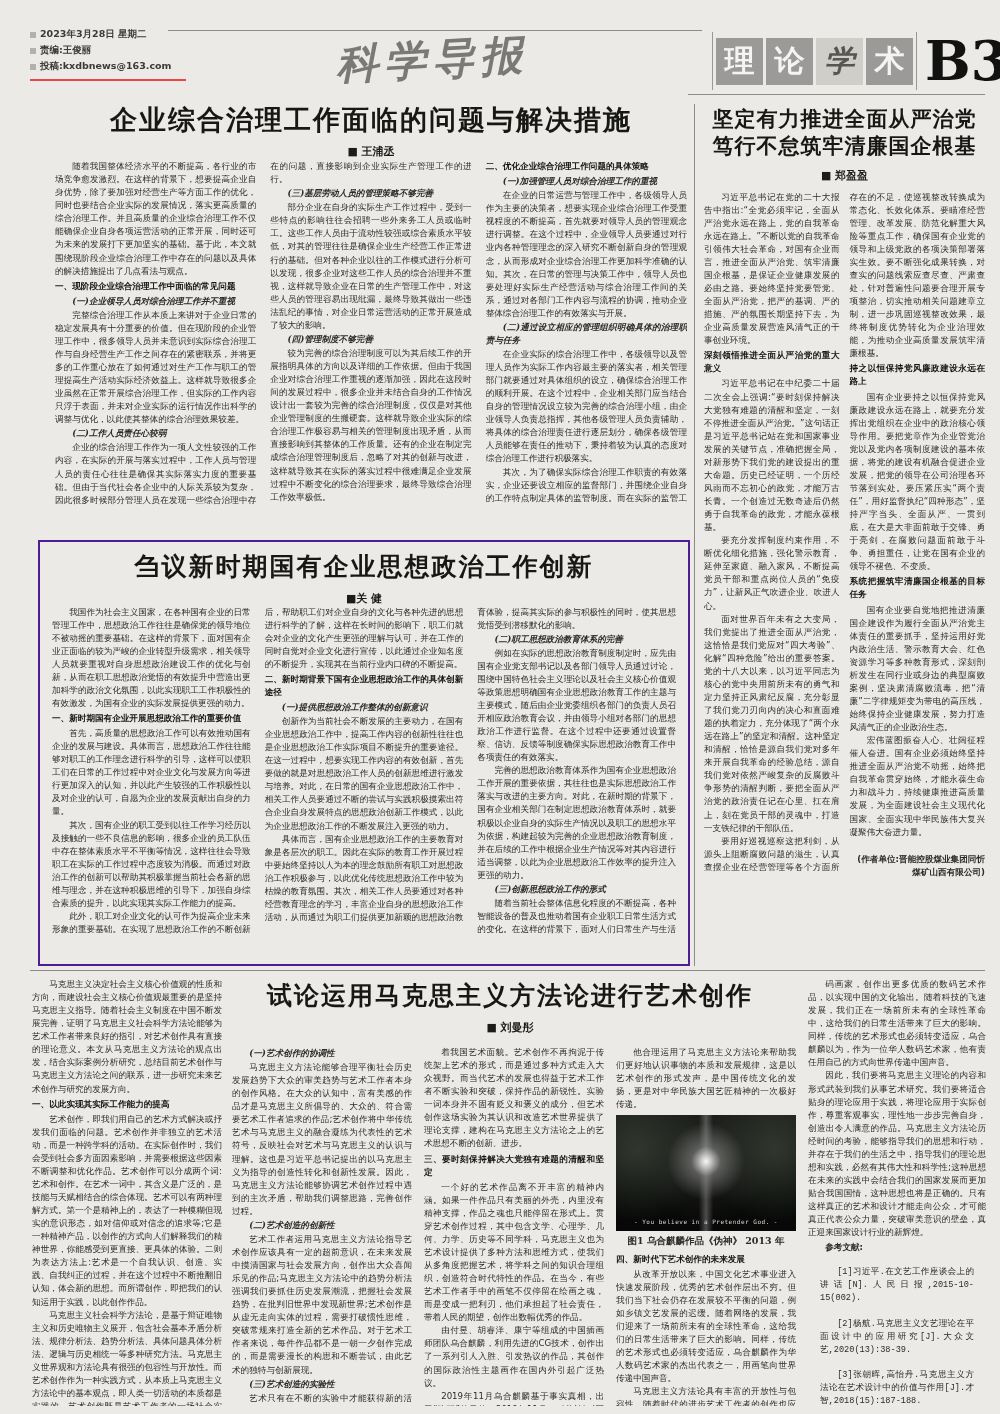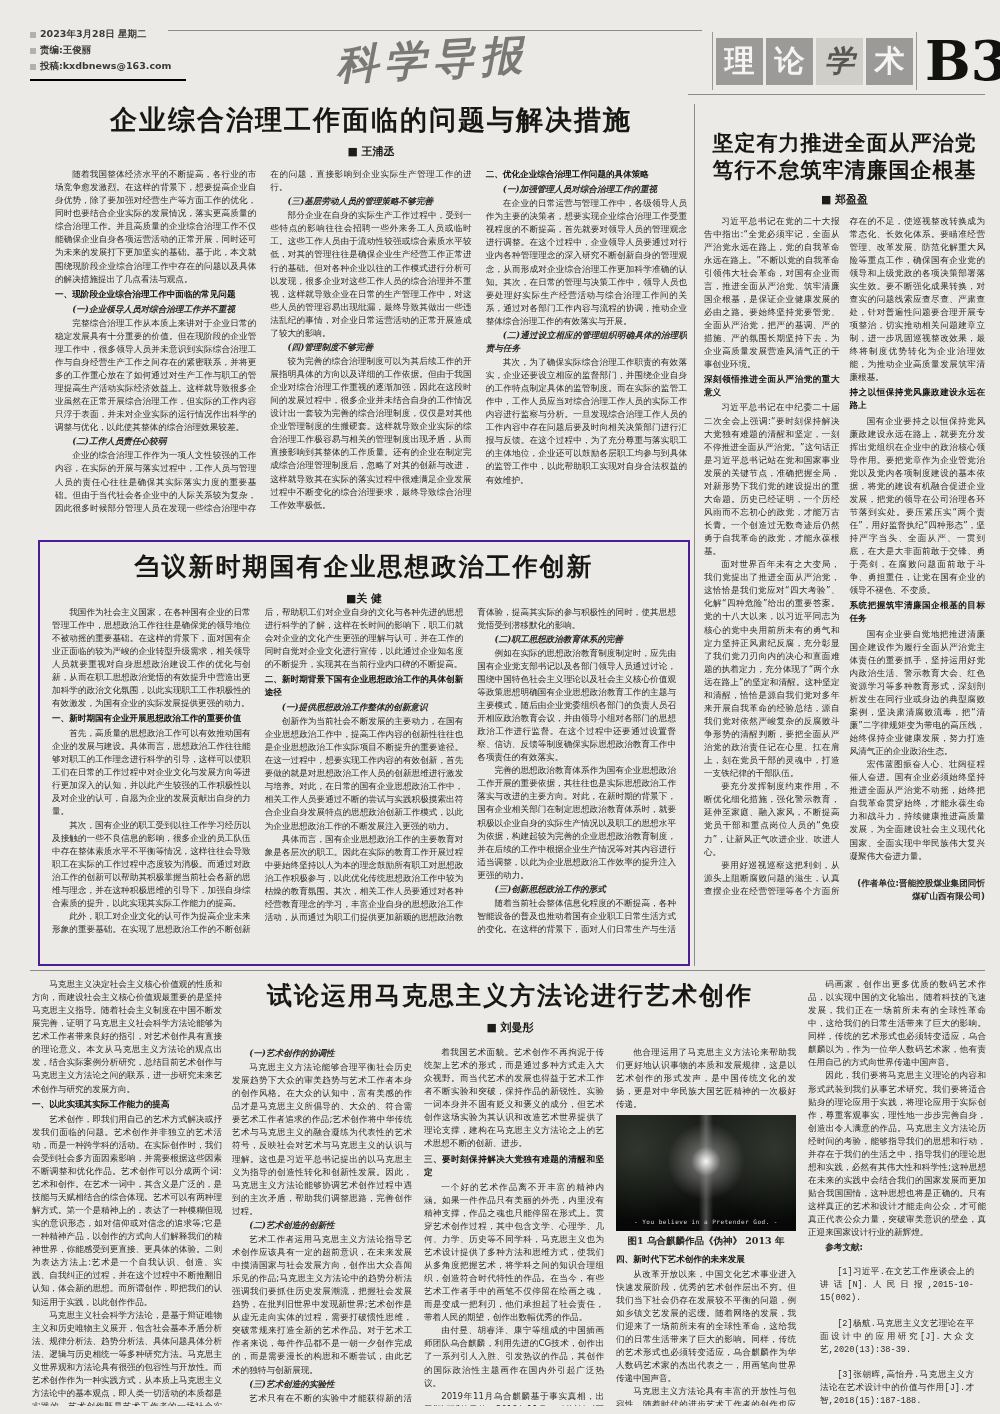--- a/index.html
+++ b/index.html
@@ -1,20 +1,20 @@
 <!DOCTYPE html>
 <html><head>
 <meta charset="utf-8">
 <style>
   html,body{margin:0;padding:0;background:#d8d6d2;}
   #page{position:relative;width:1000px;height:1414px;margin:0 auto;background:#eceae6;
         font-family:"DejaVu Sans",sans-serif;color:#262624;overflow:hidden;}
   .rule{position:absolute;background:#8d8b87;}
   
-  .info-block{position:absolute;left:30px;top:26px;width:156px;border-bottom:2px solid #000000;
+  .info-block{position:absolute;left:30px;top:26px;width:156px;border-bottom:2px solid #ef4444;
               padding-bottom:5px;font-size:9.5px;font-weight:bold;color:#3a3a38;line-height:1.7;}
   .info-row{white-space:nowrap;}
   .sq{display:inline-block;width:6px;height:6px;background:#b3b1ad;margin-right:4px;vertical-align:middle;}
   .logo{position:absolute;left:336px;top:32px;font-family:"DejaVu Serif",serif;font-style:italic;
         font-weight:bold;font-size:42px;color:#7b7975;transform:rotate(-3deg);letter-spacing:6px;}
   .mast{position:absolute;left:712px;top:32px;display:flex;align-items:center;gap:3px;}
   .mast-vline{width:1px;height:58px;background:#9a9894;}
   .mast-box{width:47px;height:47px;background:#9c9a98;color:#f5f4f2;font-size:30px;font-weight:bold;
             display:flex;align-items:center;justify-content:center;}
   .mast-box.alt{background:#d0cec9;color:#585651;font-style:italic;font-family:"DejaVu Serif",serif;}
@@ -25,29 +25,29 @@
   .body-flow{overflow:hidden;text-align:justify;font-size:8.6px;line-height:1.52;color:#2b2b29;}
   .bp{margin:0;text-indent:2em;}
   .bh{margin:2px 0;font-weight:bold;color:#151513;}
   .bsh{margin:1px 0;font-weight:bold;text-indent:2em;font-style:italic;font-family:"DejaVu Serif",serif;}
   .bend{margin:14px 0 0;font-weight:bold;text-align:right;}
   .brefh{margin:2px 0 0;font-weight:bold;text-indent:2em;}
   .bref{margin:12px;text-indent:2em;font-family:Liberation Mono, monospace;}
   
   .a1{position:absolute;left:55px;top:102px;width:632px;}
   .a1 .headline{font-size:27px;}
-  .a1-body{margin-top:9px;height:357px;column-count:3;column-gap:14px;}
+  .a1-body{margin-top:1px;height:357px;column-count:3;column-gap:14px;}
   
   .a2{position:absolute;left:38px;top:540px;width:652px;height:426px;border:2px solid #4c1d95;
       box-sizing:border-box;padding:9px 12px;}
   .a2 .headline{font-size:25px;}
   .a2-body{height:332px;column-count:3;column-gap:14px;}
   
   .a3{position:absolute;left:704px;top:106px;width:281px;}
-  .a3 .headline{font-size:21px;letter-spacing:1px;margin-top:24px;}
+  .a3 .headline{font-size:21px;letter-spacing:1px;}
   .a3-body{margin-top:8px;height:795px;column-count:2;column-gap:10px;}
   
   .a4col{position:absolute;overflow:hidden;text-align:justify;font-size:8.6px;line-height:1.52;color:#2b2b29;}
   .a4-head-wrap{position:absolute;left:232px;top:980px;width:556px;text-align:center;}
   .a4-head-wrap .headline{font-size:25px;}
   .artwork{position:relative;width:100%;height:116px;margin:4px 0 2px;
     background:
       radial-gradient(circle at 50% 40%, rgba(255,255,255,.95) 0, rgba(230,230,228,.85) 4%, rgba(150,150,148,.55) 13%, rgba(60,60,58,.15) 34%, rgba(0,0,0,0) 55%),
       linear-gradient(to right, rgba(0,0,0,0) 46%, rgba(255,255,255,.28) 50%, rgba(0,0,0,0) 54%),
       radial-gradient(circle at 12% 30%, rgba(70,78,66,.6) 0, rgba(0,0,0,0) 40%),
@@ -92,20 +92,21 @@
         <div class="bsh">(二)工作人员责任心较弱</div>
         <div class="bp">企业的综合治理工作作为一项人文性较强的工作内容，在实际的开展与落实过程中，工作人员与管理人员的责任心往往是确保其实际落实力度的重要基础。但由于当代社会各企业中的人际关系较为复杂，因此很多时候部分管理人员在发现一些综合治理中存在的问题，直接影响到企业实际生产管理工作的进行。</div>
         <div class="bsh">(三)基层劳动人员的管理策略不够完善</div>
         <div class="bp">部分企业在自身的实际生产工作过程中，受到一些特点的影响往往会招聘一些外来务工人员或临时工。这些工作人员由于流动性较强或综合素质水平较低，对其的管理往往是确保企业生产经营工作正常进行的基础。但对各种企业以往的工作模式进行分析可以发现，很多企业对这些工作人员的综合治理并不重视，这样就导致企业在日常的生产管理工作中，对这些人员的管理容易出现纰漏，最终导致其做出一些违法乱纪的事情，对企业日常运营活动的正常开展造成了较大的影响。</div>
         <div class="bsh">(四)管理制度不够完善</div>
         <div class="bp">较为完善的综合治理制度可以为其后续工作的开展指明具体的方向以及详细的工作依据。但由于我国企业对综合治理工作重视的逐渐加强，因此在这段时间的发展过程中，很多企业并未结合自身的工作情况设计出一套较为完善的综合治理制度，仅仅是对其他企业管理制度的生搬硬套。这样就导致企业实际的综合治理工作极容易与相关的管理制度出现矛盾，从而直接影响到其整体的工作质量。还有的企业在制定完成综合治理管理制度后，忽略了对其的创新与改进，这样就导致其在实际的落实过程中很难满足企业发展过程中不断变化的综合治理要求，最终导致综合治理工作效率极低。</div>
         <div class="bh">二、优化企业综合治理工作问题的具体策略</div>
         <div class="bsh">(一)加强管理人员对综合治理工作的重视</div>
         <div class="bp">在企业的日常运营与管理工作中，各级领导人员作为主要的决策者，想要实现企业综合治理工作受重视程度的不断提高，首先就要对领导人员的管理观念进行调整。在这个过程中，企业领导人员要通过对行业内各种管理理念的深入研究不断创新自身的管理观念，从而形成对企业综合治理工作更加科学准确的认知。其次，在日常的管理与决策工作中，领导人员也要处理好实际生产经营活动与综合治理工作间的关系，通过对各部门工作内容与流程的协调，推动企业整体综合治理工作的有效落实与开展。</div>
         <div class="bsh">(二)通过设立相应的管理组织明确具体的治理职责与任务</div>
+        <div class="bp">在企业实际的综合治理工作中，各级领导以及管理人员作为实际工作内容最主要的落实者，相关管理部门就要通过对具体组织的设立，确保综合治理工作的顺利开展。在这个过程中，企业相关部门应当结合自身的管理情况设立较为完善的综合治理小组，由企业领导人负责总指挥，其他各级管理人员负责辅助，将具体的综合治理责任进行逐层划分，确保各级管理人员能够在责任的推动下，秉持着较为认真的态度对综合治理工作进行积极落实。</div>
         <div class="bp">其次，为了确保实际综合治理工作职责的有效落实，企业还要设立相应的监督部门，并围绕企业自身的工作特点制定具体的监管制度。而在实际的监管工作中，工作人员应当对综合治理工作人员的实际工作内容进行监察与分析。一旦发现综合治理工作人员的工作内容中存在问题后要及时向相关决策部门进行汇报与反馈。在这个过程中，为了充分尊重与落实职工的主体地位，企业还可以鼓励各层职工均参与到具体的监管工作中，以此帮助职工实现对自身合法权益的有效维护。</div>
       </div>
   </div>
 
   <div class="a2">
     <div class="headline">刍议新时期国有企业思想政治工作创新</div>
     <div class="byline">■关 健</div>
     <div class="a2-body body-flow">
         <div class="bp">我国作为社会主义国家，在各种国有企业的日常管理工作中，思想政治工作往往是确保党的领导地位不被动摇的重要基础。在这样的背景下，面对国有企业正面临的较为严峻的企业转型升级需求，相关领导人员就要重视对自身思想政治建设工作的优化与创新，从而在职工思想政治觉悟的有效提升中营造出更加科学的政治文化氛围，以此实现职工工作积极性的有效激发，为国有企业的实际发展提供更强的动力。</div>
         <div class="bh">一、新时期国有企业开展思想政治工作的重要价值</div>
@@ -128,22 +129,22 @@
   <div class="a3">
     <div class="headline">
       <div>坚定有力推进全面从严治党</div>
       <div>笃行不怠筑牢清廉国企根基</div>
     </div>
     <div class="byline">■ 郑盈盈</div>
     <div class="a3-body body-flow">
         <div class="bp">习近平总书记在党的二十大报告中指出:“全党必须牢记，全面从严治党永远在路上，党的自我革命永远在路上。”不断以党的自我革命引领伟大社会革命，对国有企业而言，推进全面从严治党、筑牢清廉国企根基，是保证企业健康发展的必由之路。要始终坚持党要管党、全面从严治党，把严的基调、严的措施、严的氛围长期坚持下去，为企业高质量发展营造风清气正的干事创业环境。</div>
         <div class="bh">深刻领悟推进全面从严治党的重大意义</div>
         <div class="bp">习近平总书记在中纪委二十届二次全会上强调:“要时刻保持解决大党独有难题的清醒和坚定，一刻不停推进全面从严治党。”这句话正是习近平总书记站在党和国家事业发展的关键节点，准确把握全局，对新形势下我们党的建设提出的重大命题。历史已经证明，一个历经风雨而不忘初心的政党，才能万古长青。一个创造过无数奇迹后仍然勇于自我革命的政党，才能永葆根基。</div>
+        <div class="bp">要充分发挥制度约束作用，不断优化细化措施，强化警示教育，延伸至家庭、融入家风，不断提高党员干部和重点岗位人员的“免疫力”，让新风正气吹进企业、吹进人心。</div>
         <div class="bp">面对世界百年未有之大变局，我们党提出了推进全面从严治党，这恰恰是我们党应对“四大考验”、化解“四种危险”给出的重要答案。党的十八大以来，以习近平同志为核心的党中央用前所未有的勇气和定力坚持正风肃纪反腐，充分彰显了我们党刀刃向内的决心和直面难题的执着定力，充分体现了“两个永远在路上”的坚定和清醒。这种坚定和清醒，恰恰是源自我们党对多年来开展自我革命的经验总结，源自我们党对依然严峻复杂的反腐败斗争形势的清醒判断，要把全面从严治党的政治责任记在心里、扛在肩上，刻在党员干部的灵魂中，打造一支铁纪律的干部队伍。</div>
-        <div class="bp">要充分发挥制度约束作用，不断优化细化措施，强化警示教育，延伸至家庭、融入家风，不断提高党员干部和重点岗位人员的“免疫力”，让新风正气吹进企业、吹进人心。</div>
         <div class="bp">要用好巡视巡察这把利剑，从源头上阻断腐败问题的滋生，认真查摆企业在经营管理等各个方面所存在的不足，使巡视整改转换成为常态化、长效化体系。要瞄准经营管理、改革发展、防范化解重大风险等重点工作，确保国有企业党的领导和上级党政的各项决策部署落实生效。要不断强化成果转换，对查实的问题线索应查尽查、严肃查处，针对普遍性问题要合理开展专项整治，切实推动相关问题建章立制，进一步巩固巡视整改效果，最终将制度优势转化为企业治理效能，为推动企业高质量发展筑牢清廉根基。</div>
         <div class="bh">持之以恒保持党风廉政建设永远在路上</div>
         <div class="bp">国有企业要持之以恒保持党风廉政建设永远在路上，就要充分发挥出党组织在企业中的政治核心领导作用。要把党章作为企业管党治党以及党内各项制度建设的基本依据，将党的建设有机融合促进企业发展，把党的领导在公司治理各环节落到实处。要压紧压实“两个责任”，用好监督执纪“四种形态”，坚持严字当头、全面从严、一贯到底，在大是大非面前敢于交锋、勇于亮剑，在腐败问题面前敢于斗争、勇担重任，让党在国有企业的领导不褪色、不变质。</div>
         <div class="bh">系统把握筑牢清廉国企根基的目标任务</div>
         <div class="bp">国有企业要自觉地把推进清廉国企建设作为履行全面从严治党主体责任的重要抓手，坚持运用好党内政治生活、警示教育大会、红色资源学习等多种教育形式，深刻剖析发生在同行业或身边的典型腐败案例，坚决肃清腐败流毒，把“清廉”二字律规矩变为带电的高压线，始终保持企业健康发展，努力打造风清气正的企业政治生态。</div>
         <div class="bp">宏伟蓝图振奋人心、壮阔征程催人奋进。国有企业必须始终坚持推进全面从严治党不动摇，始终把自我革命贯穿始终，才能永葆生命力和战斗力，持续健康推进高质量发展，为全面建设社会主义现代化国家、全面实现中华民族伟大复兴凝聚伟大奋进力量。</div>
         <div class="bend">(作者单位:晋能控股煤业集团同忻煤矿山西有限公司)</div>
       </div>
   </div>
 

